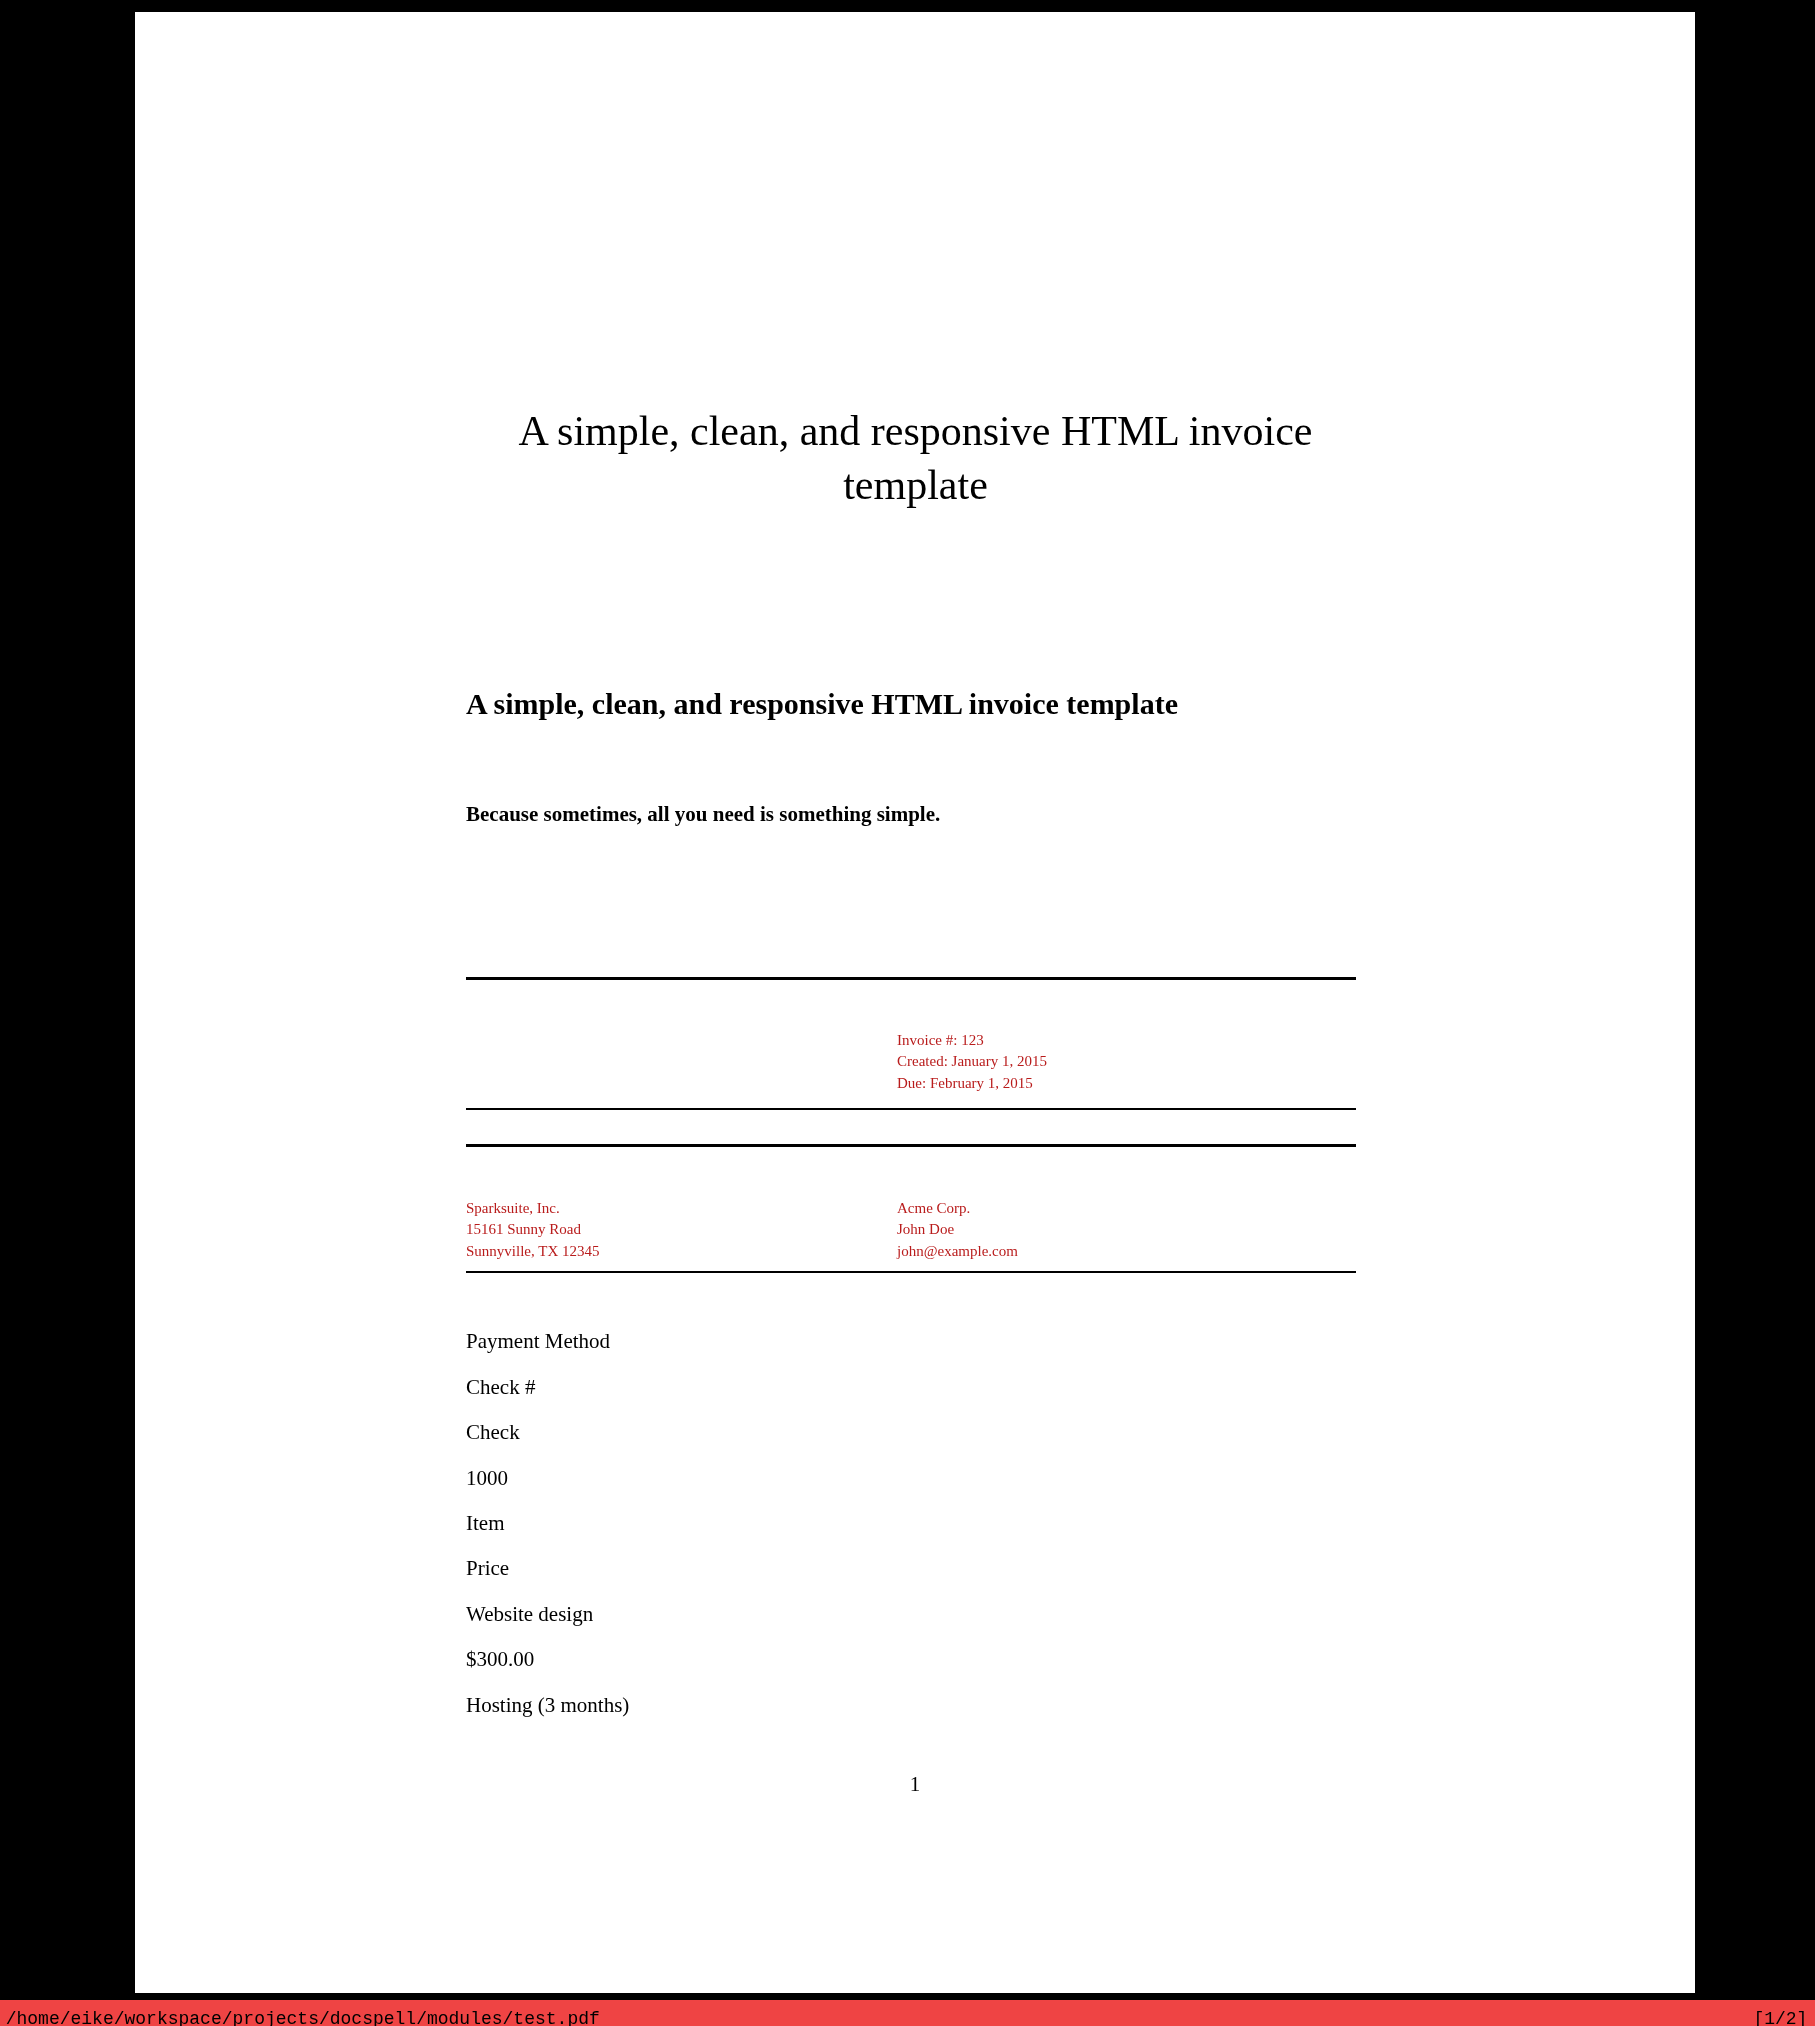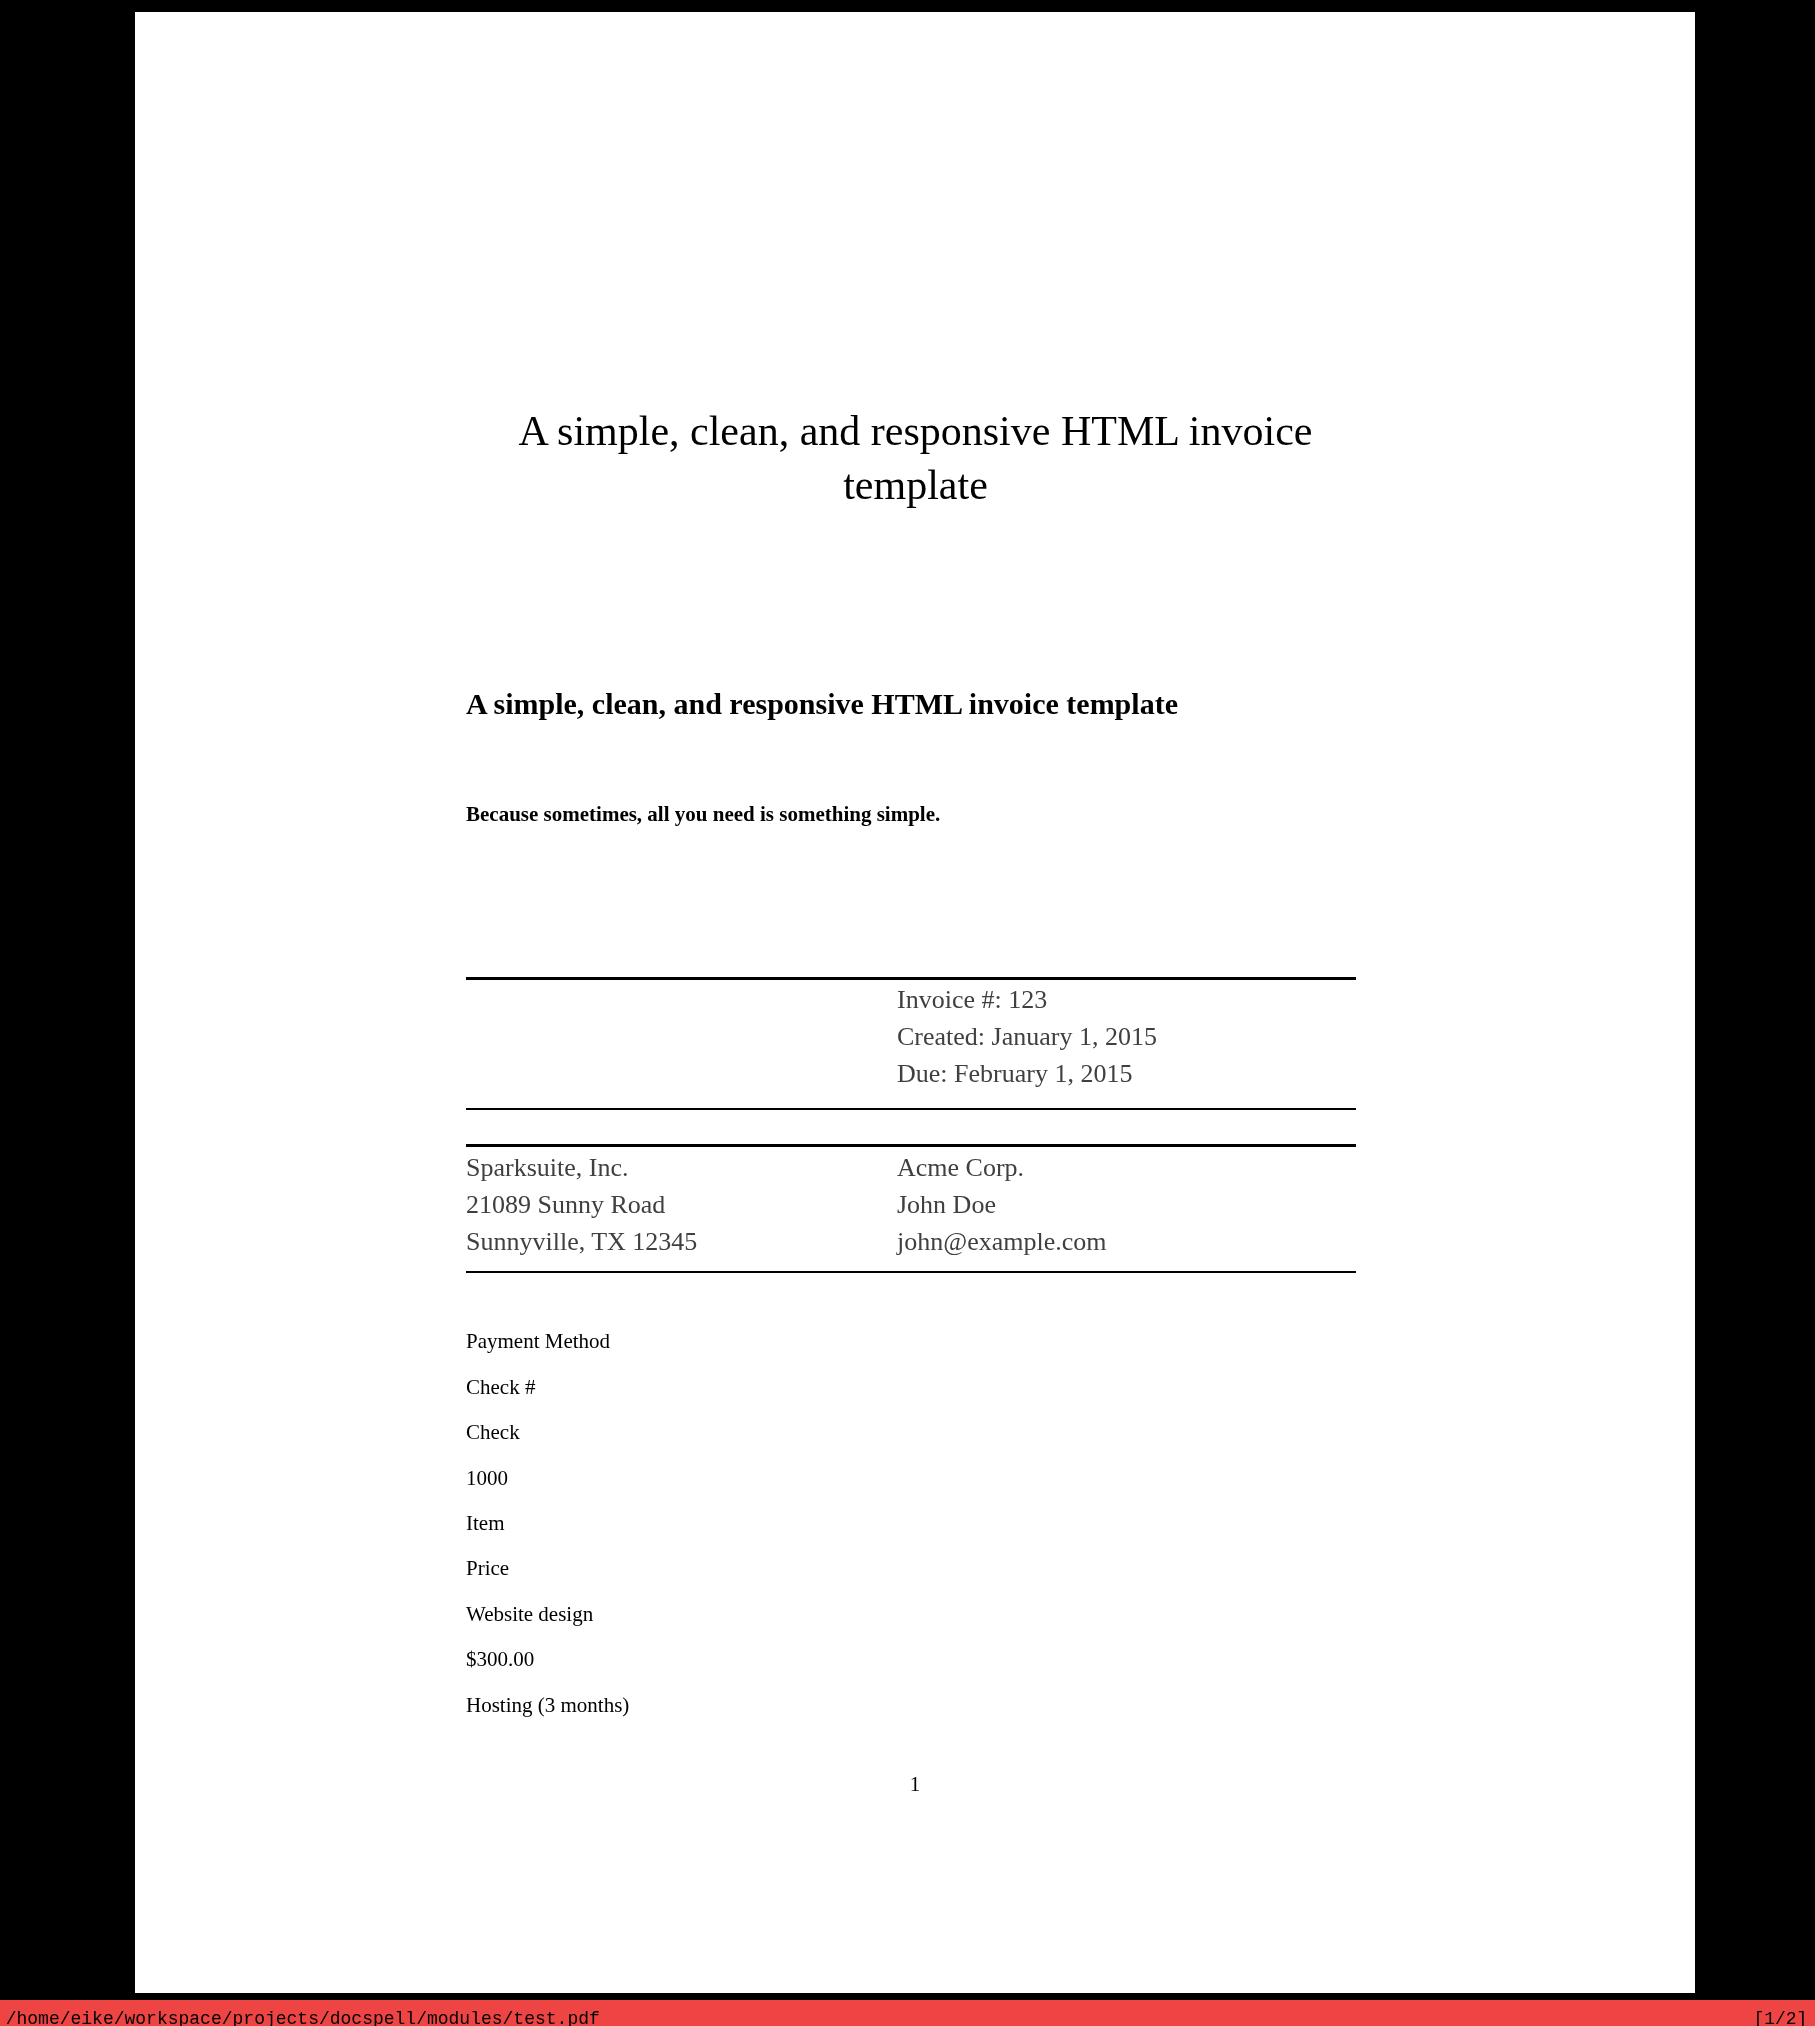--- a/index.html
+++ b/index.html
@@ -76,22 +76,23 @@
     font-size: 21px;
     color: #000000;
   }
 
   
   .tbl {
     position: absolute;
     left: 331px;
     width: 890px;
     border-collapse: collapse;
-    font-size: 26px;
-    color: #404040;
+    font-size: 15px;
+    color: #b91c1c;
+    margin-top: 48px;
   }
   #meta-table { top: 970px; }
   #party-table { top: 1138px; }
   .tbl td {
     padding: 0;
     vertical-align: top;
   }
   .tbl .col-left { width: 431px; }
   .tbl .col-right { width: 459px; }
   .rule-top {
@@ -182,21 +183,21 @@
       </tbody>
         </table>
       <div class="rule" style="top:1096px;"></div>
 
       <div class="rule-top" style="top:1132px;"></div>
       <table class="tbl" id="party-table">
         <tbody>
             <tr>
           <td class="col-left">
             <div class="cellline">Sparksuite, Inc.</div>
-            <div class="cellline">21089 Sunny Road</div>
+            <div class="cellline">15161 Sunny Road</div>
             <div class="cellline">Sunnyville, TX 12345</div>
           </td>
           <td class="col-right">
             <div class="cellline">Acme Corp.</div>
             <div class="cellline">John Doe</div>
             <div class="cellline">john@example.com</div>
           </td>
         </tr>
       </tbody>
         </table>

